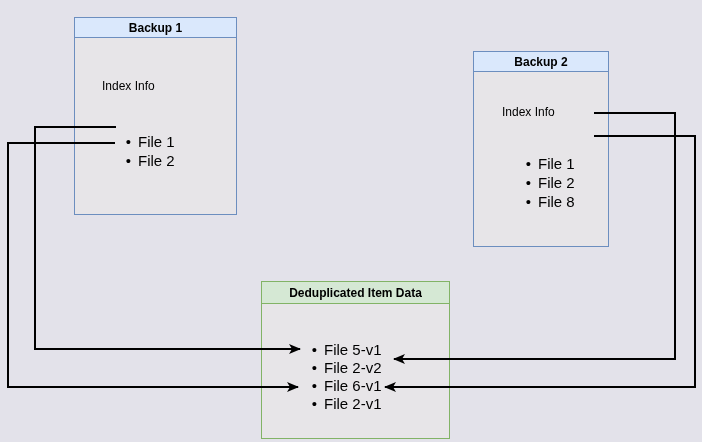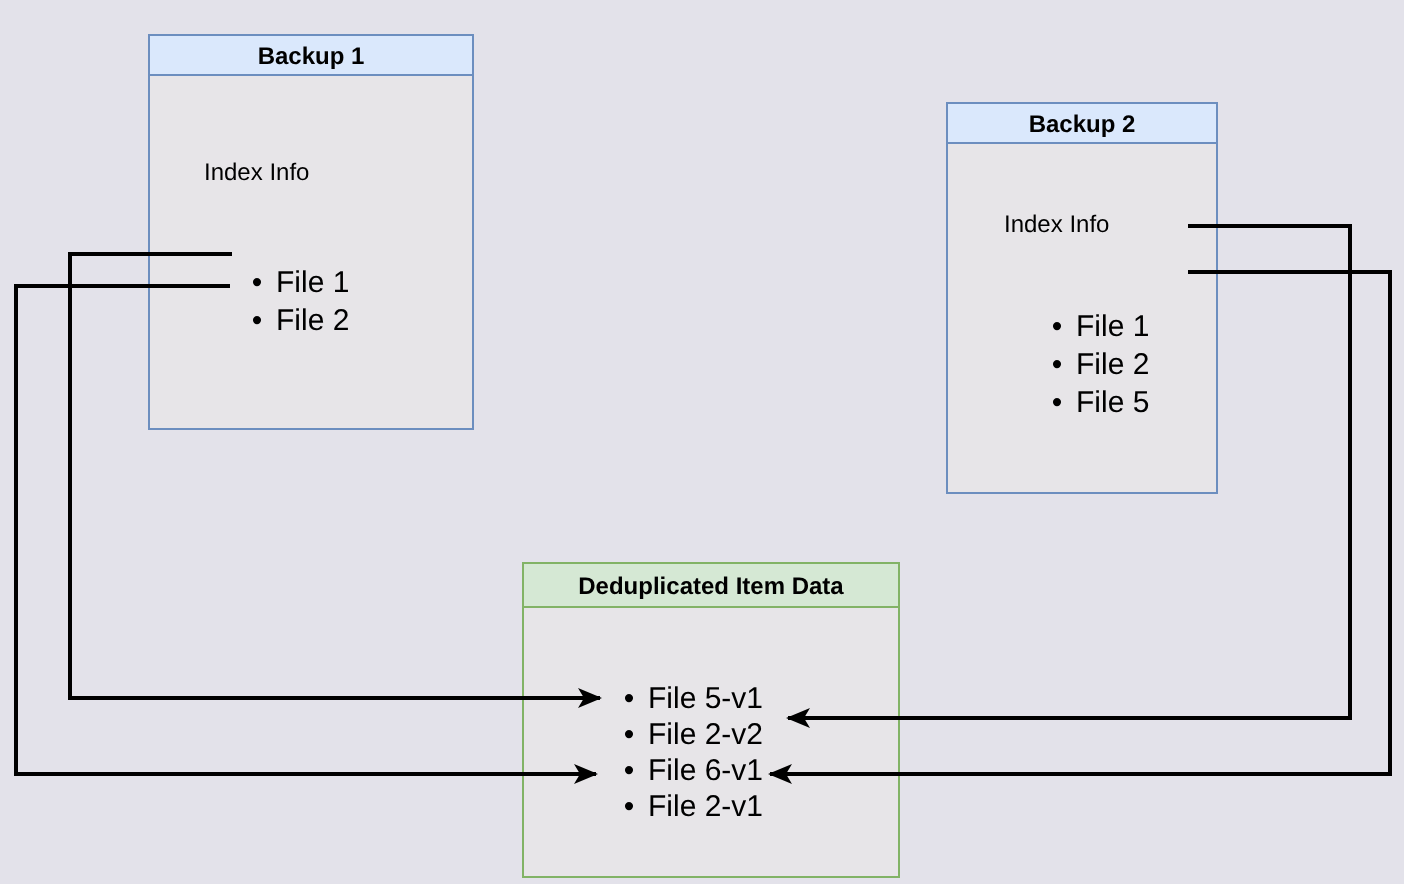--- a/index.html
+++ b/index.html
@@ -101,21 +101,21 @@
       <li>
         <span class="bullet">•</span>
         <span>File 1</span>
       </li>
       <li>
         <span class="bullet">•</span>
         <span>File 2</span>
       </li>
       <li>
         <span class="bullet">•</span>
-        <span>File 5</span>
+        <span>File 8</span>
       </li>
     </ul>
   </div>
 
   <div class="box green" id="dedup-box">
     <div class="box-header">Deduplicated Item Data</div>
     <ul class="file-list">
       <li>
         <span class="bullet">•</span>
         <span>File 5-v1</span>

